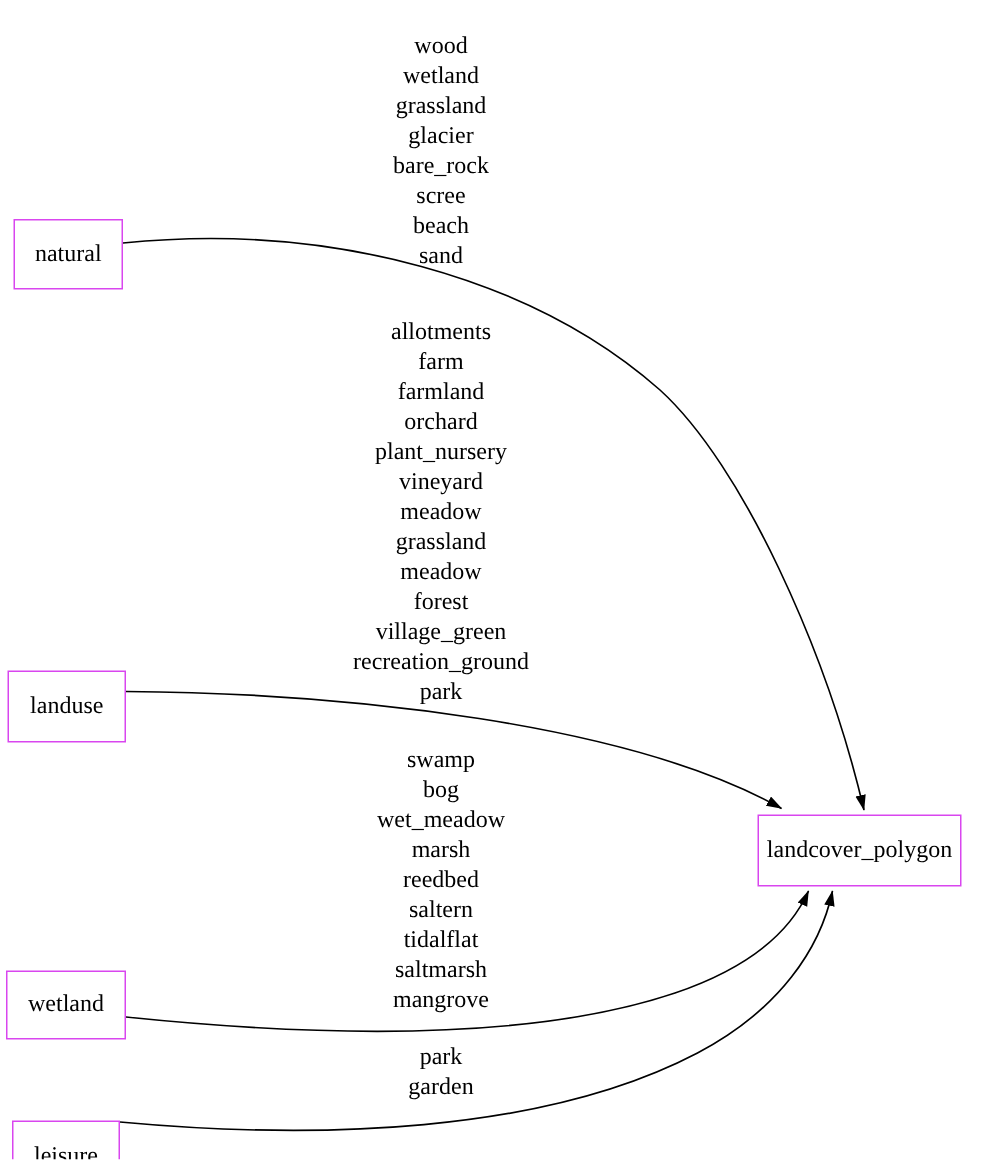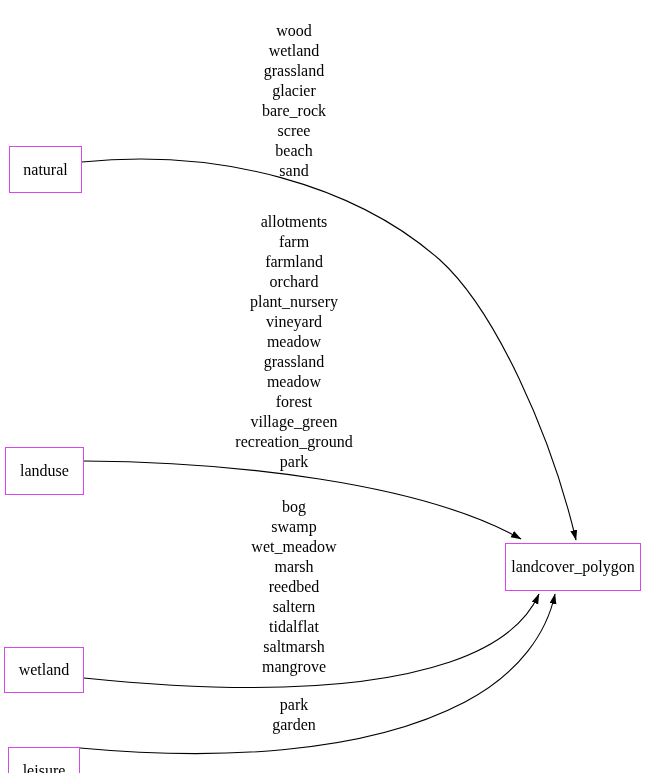--- a/index.html
+++ b/index.html
@@ -105,22 +105,22 @@
       <div>meadow</div>
       <div>grassland</div>
       <div>meadow</div>
       <div>forest</div>
       <div>village_green</div>
       <div>recreation_ground</div>
       <div>park</div>
     </div>
 
   <div class="edge-labels" style="left:199px; top:497px;">
+      <div>swamp</div>
       <div>bog</div>
-      <div>swamp</div>
       <div>wet_meadow</div>
       <div>marsh</div>
       <div>reedbed</div>
       <div>saltern</div>
       <div>tidalflat</div>
       <div>saltmarsh</div>
       <div>mangrove</div>
     </div>
 
   <div class="edge-labels" style="left:199px; top:695px;">

